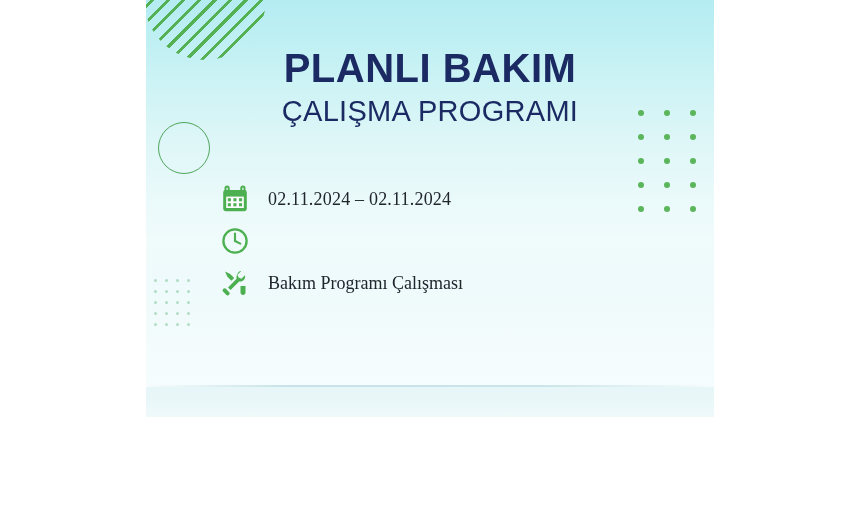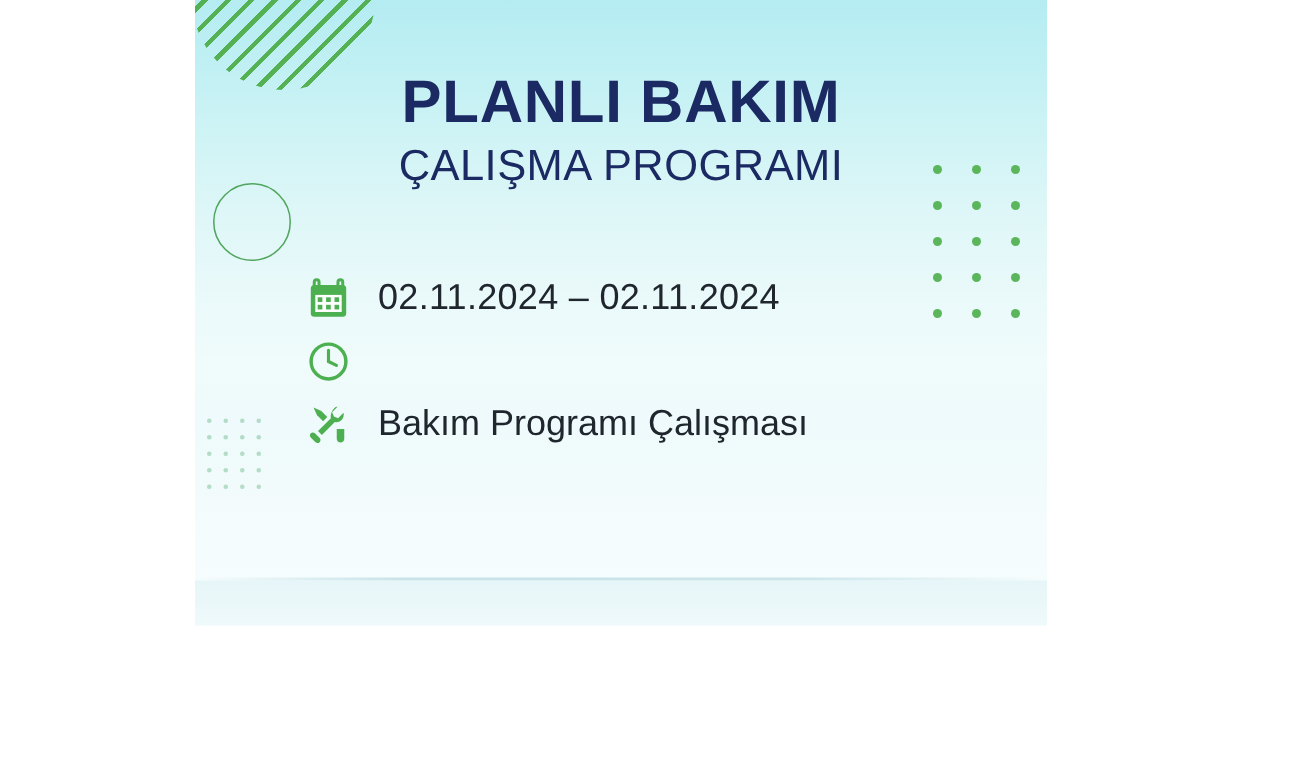--- a/index.html
+++ b/index.html
@@ -7,21 +7,21 @@
     padding: 0;
     width: 860px;
     height: 505px;
     background: #ffffff;
     font-family: "Liberation Sans", sans-serif;
     overflow: hidden;
   }
 
   #poster {
     position: absolute;
-    left: 130px;
+    left: 146px;
     top: 0;
     width: 568px;
     height: 417px;
     overflow: hidden;
     background:
       linear-gradient(to bottom,
         #b4ecf2 0%,
         #bdeff3 8%,
         #cdf3f5 20%,
         #ddf6f7 33%,
@@ -165,24 +165,24 @@
   .row .ico {
     width: 34px;
     min-width: 34px;
     height: 34px;
     display: flex;
     align-items: center;
     justify-content: center;
   }
   .row .txt {
     margin-left: 16px;
-    font-size: 24px;
+    font-size: 18px;
     color: #20262e;
     white-space: nowrap;
-    font-family: Liberation Sans, sans-serif;
+    font-family: Liberation Serif, serif;
   }
   .row-date .txt,
   .row-time .txt { letter-spacing: 0.2px; }
 </style>
 </head>
 <body>
 
 <div id="poster">
 
   <div id="horizon"></div>

